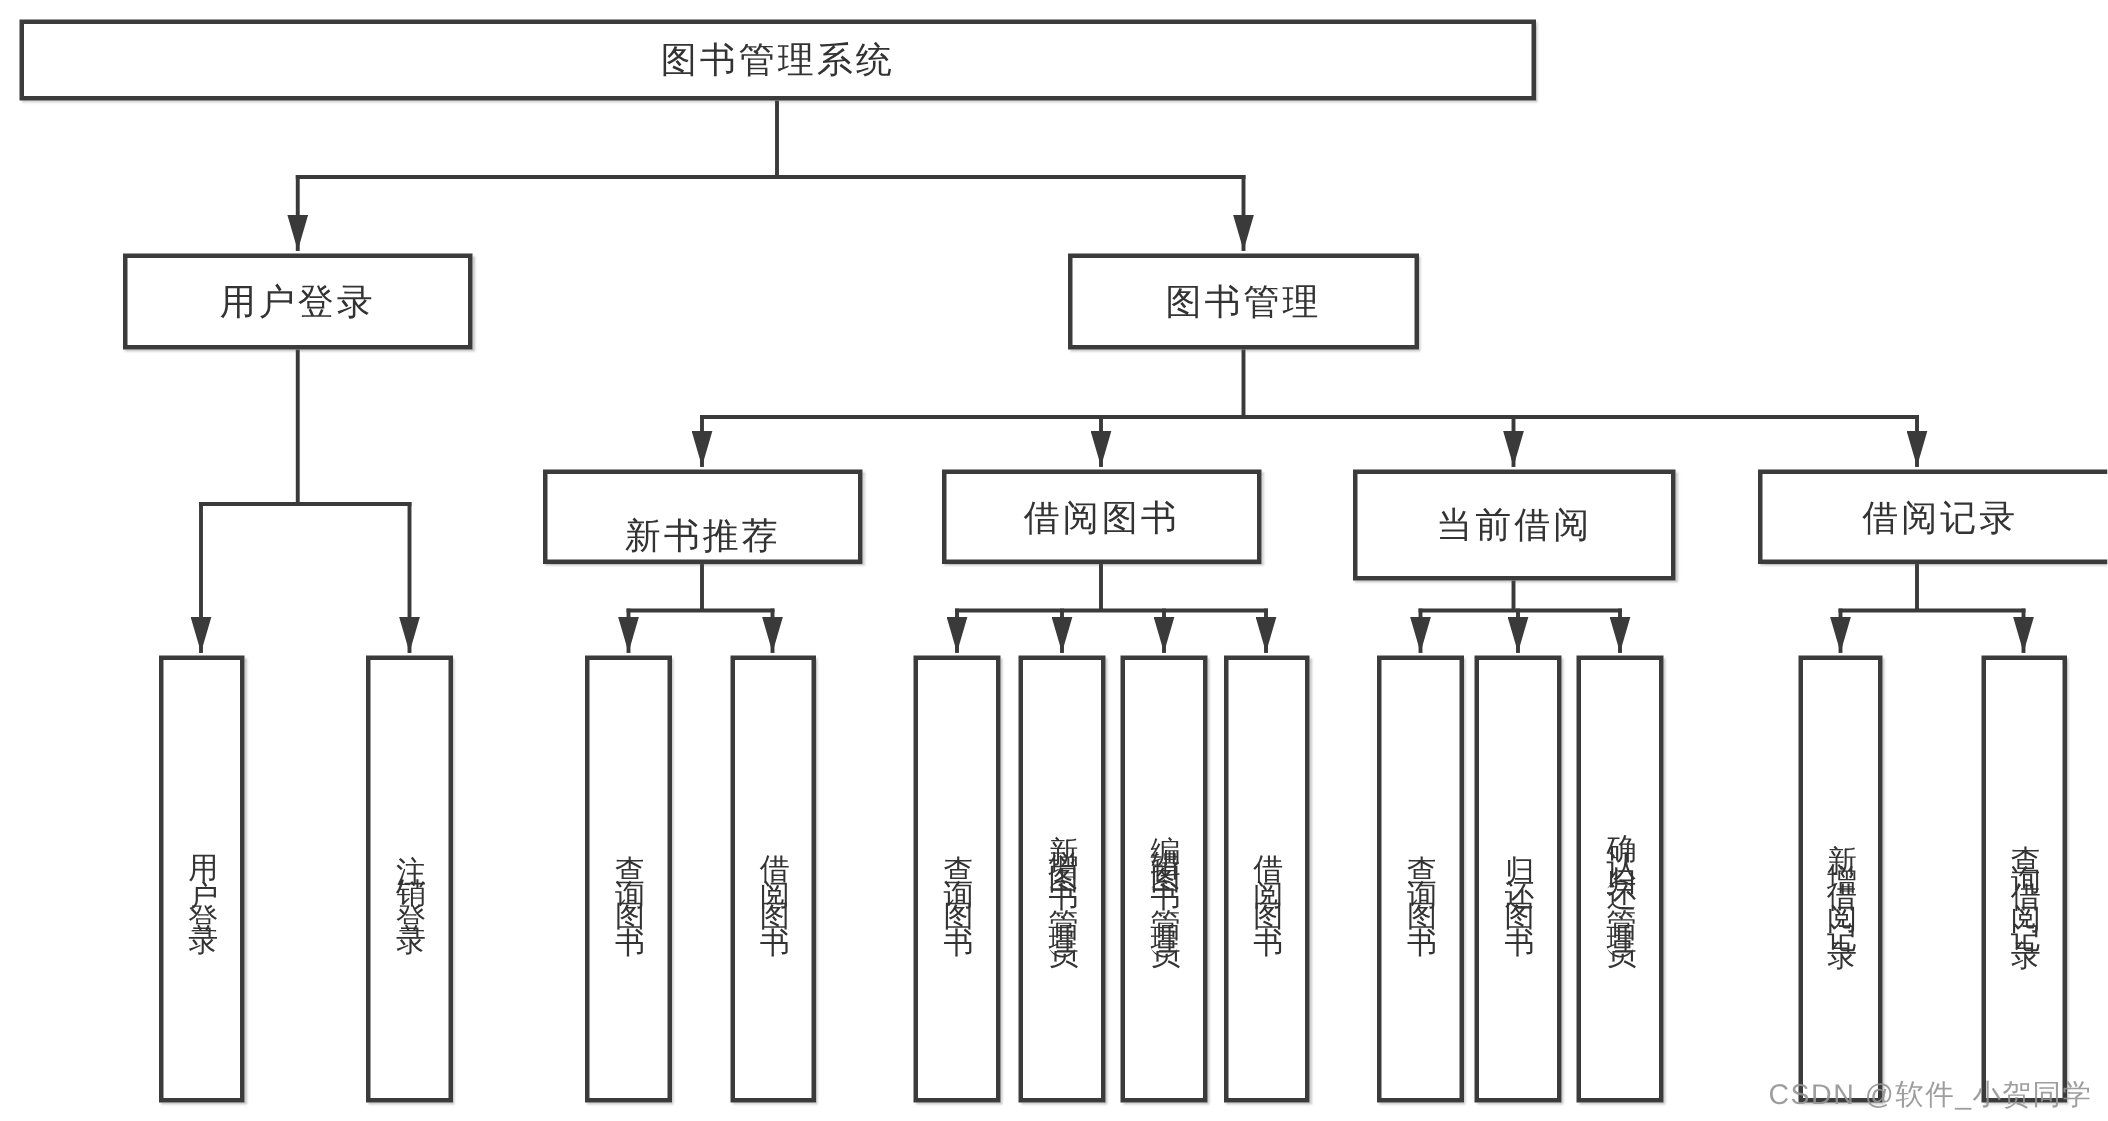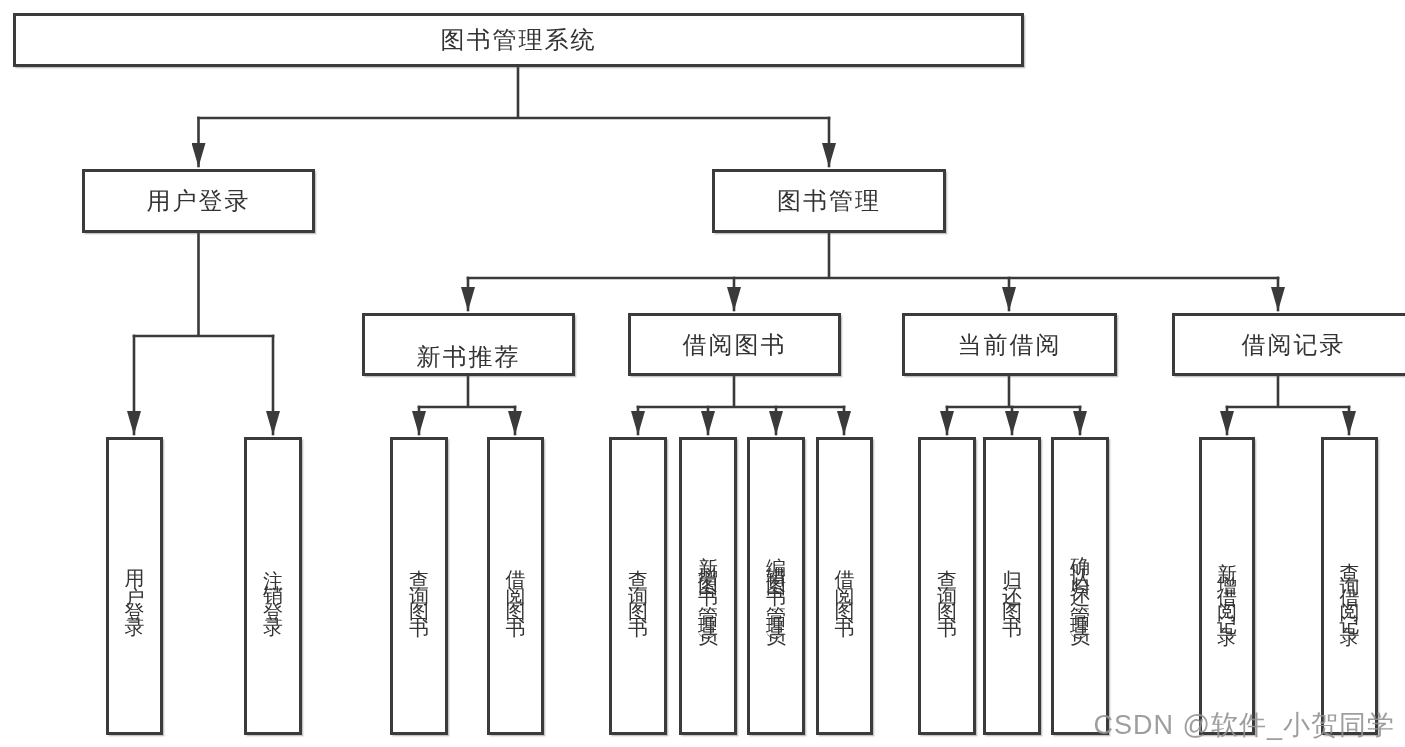--- a/index.html
+++ b/index.html
@@ -32,21 +32,21 @@
     line-height:1.15;
     letter-spacing:16px;
     color:#333333;
     white-space:nowrap;
   }
   .vtext.long{letter-spacing:10px;}
   .vtext.mid{letter-spacing:13px;}
   .watermark{
     position:absolute;
     right:10px;bottom:4px;
-    font-size:27px;
+    font-size:19px;
     color:rgba(148,148,148,0.9);
     letter-spacing:1px;
     white-space:nowrap;
   }
 </style>
 </head>
 <body>
 
 <div class="stage">
 
@@ -101,21 +101,21 @@
   <div class="node h" style="left:712px;top:169px;width:234px;height:64px;">
     <span>图书管理</span>
   </div>
 
   <div class="node h" style="left:362px;top:313px;width:213px;height:63px;align-items:flex-end;">
     <span>新书推荐</span>
   </div>
   <div class="node h" style="left:628px;top:313px;width:213px;height:63px;">
     <span>借阅图书</span>
   </div>
-  <div class="node h" style="left:902px;top:313px;width:215px;height:63px;text-align:right;">
+  <div class="node h" style="left:902px;top:313px;width:215px;height:74px;text-align:right;">
     <span>当前借阅</span>
   </div>
   <div class="node h" style="left:1172px;top:313px;width:243px;height:63px;">
     <span>借阅记录</span>
   </div>
 
   <div class="node v" style="left:106px;top:437px;width:57px;height:298px;">
     <span class="vtext">用户登录</span>
   </div>
   <div class="node v" style="left:244px;top:437px;width:58px;height:298px;">

